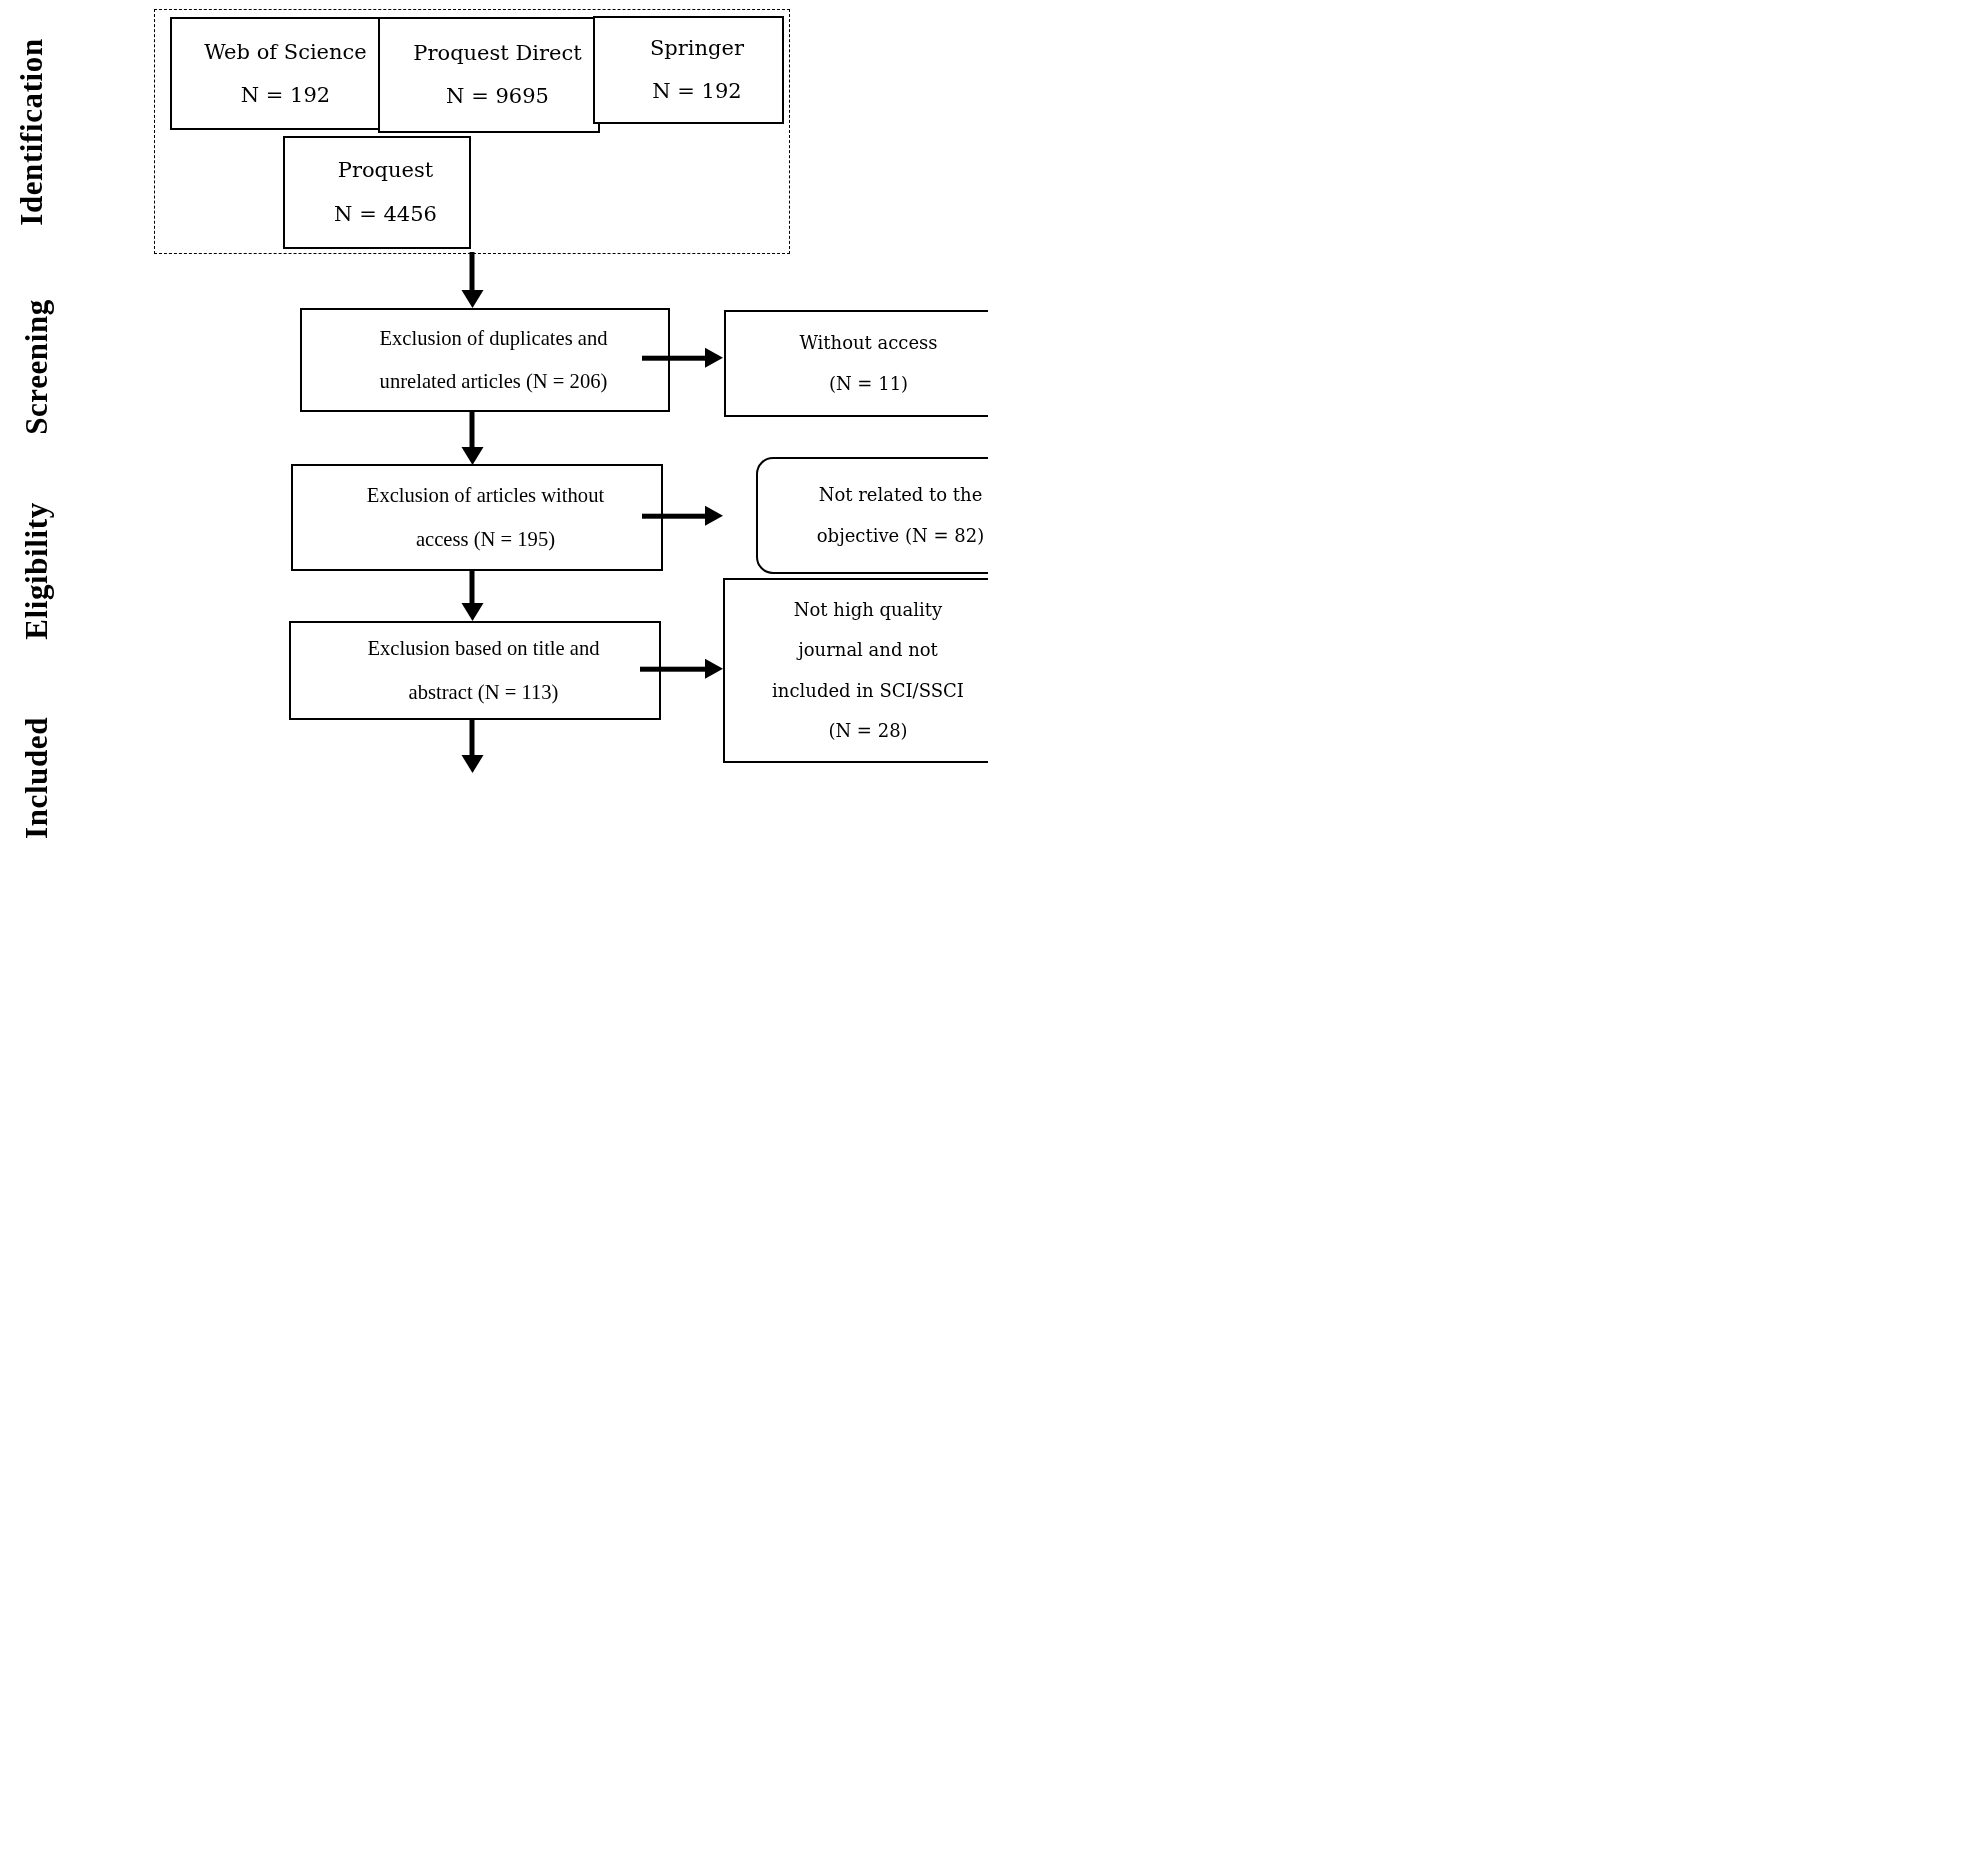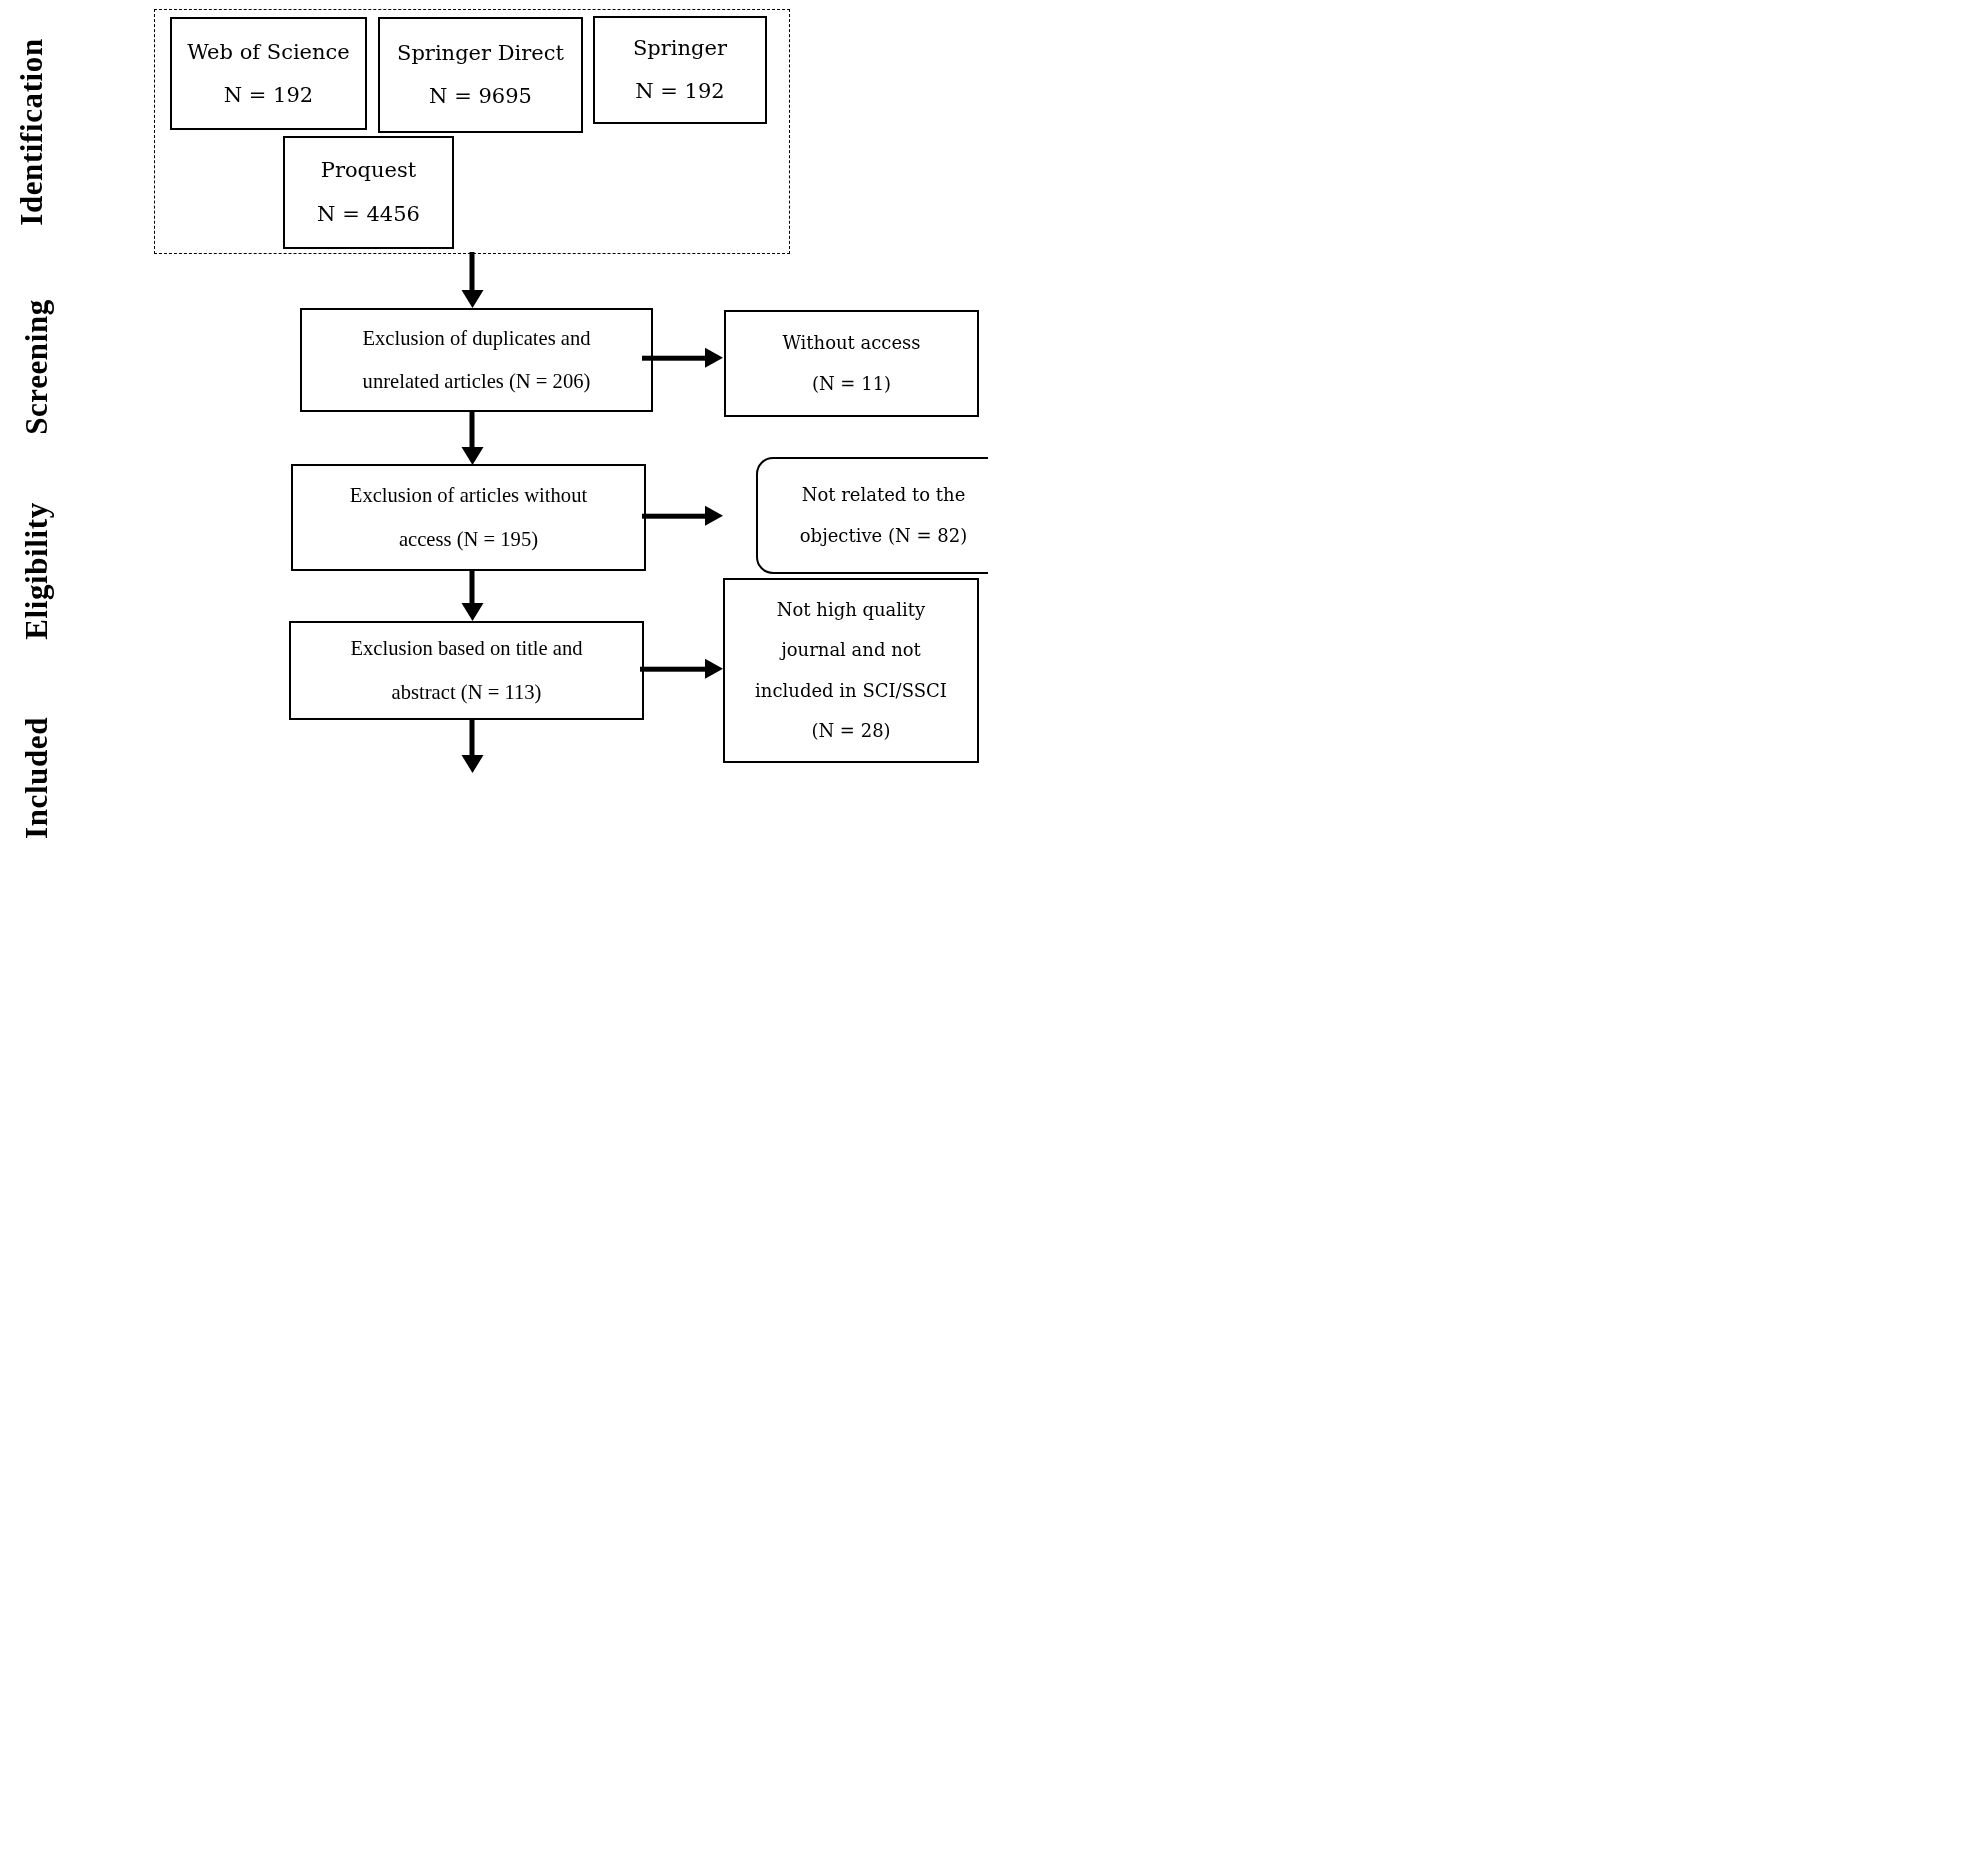--- a/index.html
+++ b/index.html
@@ -28,20 +28,21 @@
   
   .box{
     position:absolute;
     border:2.6px solid #000;
     background:#fff;
     display:flex;
     flex-direction:column;
     align-items:center;
     justify-content:center;
     text-align:center;
+    padding-left:17px;
   }
   .box .ln{display:block;white-space:nowrap;}
 
   
   .dbox{font-family:"DejaVu Serif",serif;font-size:21px;}
   .dbox .ln{line-height:2.05em;}
 
   
   .cbox{font-family:"Liberation Serif",serif;font-size:20.6px;}
   .cbox .ln{line-height:2.1em;}
@@ -94,21 +95,21 @@
   <div class="stage" style="left:37px;top:571px;">Eligibility</div>
   <div class="stage" style="left:37px;top:778px;">Included</div>
 
   <div class="dashed" style="left:154px;top:9px;width:634px;height:243px;"></div>
 
   <div class="box dbox" style="left:170px;top:17.4px;width:193px;height:109px;">
     <span class="ln">Web of Science</span>
     <span class="ln">N = 192</span>
   </div>
   <div class="box dbox" style="left:378px;top:16.7px;width:201px;height:112px;">
-    <span class="ln">Springer Direct</span>
+    <span class="ln">Proquest Direct</span>
     <span class="ln">N = 9695</span>
   </div>
   <div class="box dbox" style="left:593px;top:16px;width:170px;height:104px;">
     <span class="ln">Springer</span>
     <span class="ln">N = 192</span>
   </div>
 
   <div class="box dbox" style="left:283px;top:136px;width:167px;height:109px;">
     <span class="ln">Proquest</span>
     <span class="ln">N = 4456</span>

